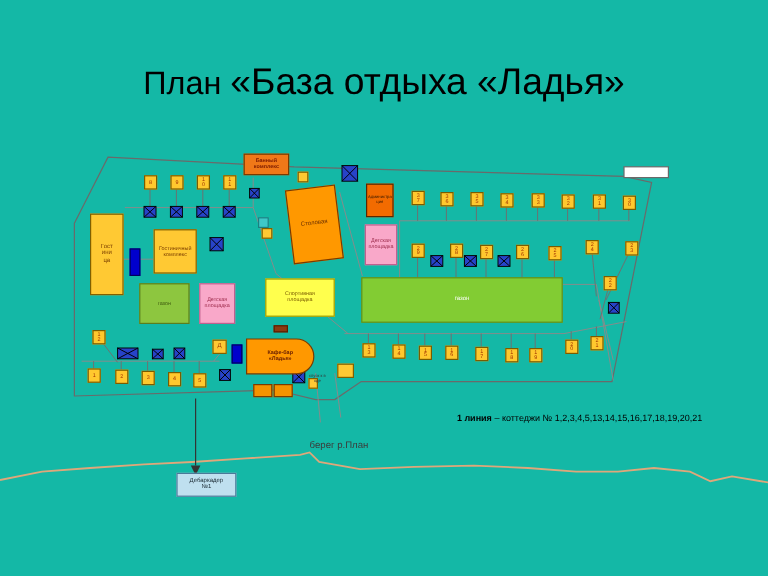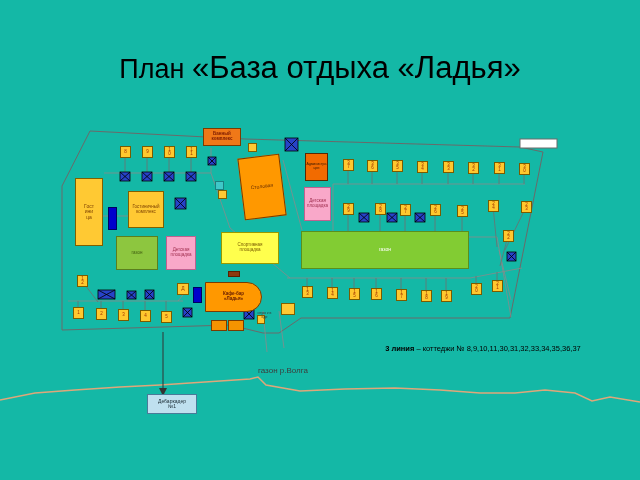--- a/index.html
+++ b/index.html
@@ -308,19 +308,19 @@
       </div>
       <div class="cottage" style="left: 140px; top: 310px;">
         <span class="cnum">4</span>
       </div>
       <div class="cottage" style="left: 161px; top: 311px;">
         <span class="cnum">5</span>
       </div>
     </div>
 
   <div class="descent">спуск к воде</div>
-  <div class="shore-label">газон р.Волга</div>
+  <div class="shore-label">берег р.План</div>
 
   <div class="legend">
-    <div><b>3 линия</b><span> – коттеджи № 8,9,10,11,30,31,32,33,34,35,36,37</span></div>
+    <div><b>1 линия</b><span> – коттеджи № 1,2,3,4,5,13,14,15,16,17,18,19,20,21</span></div>
   </div>
 
 </div>
 
 </body></html>

